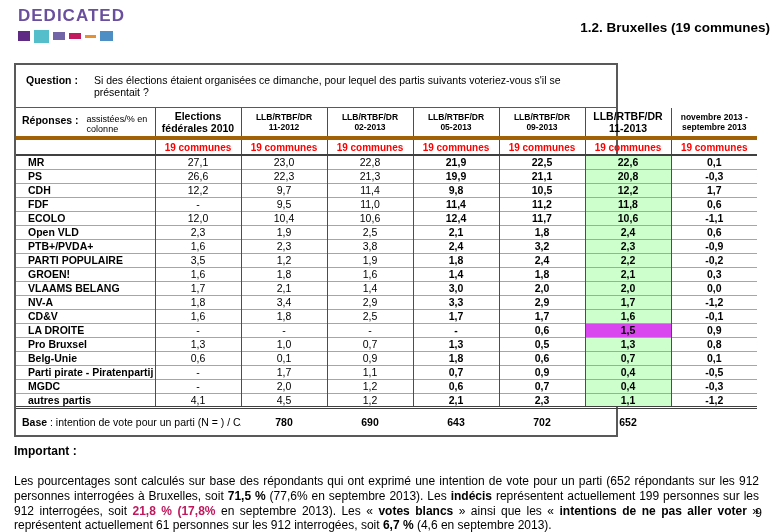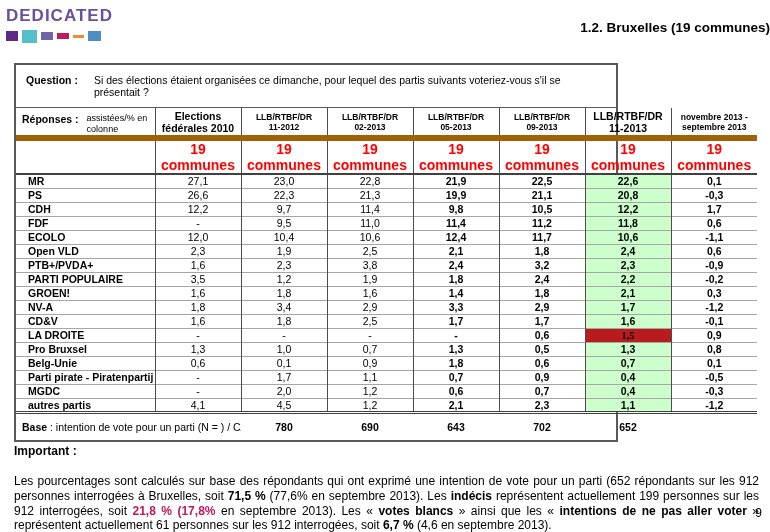--- a/index.html
+++ b/index.html
@@ -4,43 +4,43 @@
 <style>
   * { box-sizing: border-box; margin: 0; padding: 0; }
   html, body { width: 770px; height: 532px; }
   body {
     font-family: "Liberation Sans", sans-serif;
     background: #ffffff;
     color: #000;
     position: relative;
     overflow: hidden;
   }
-  .logo { position: absolute; left: 6px; top: 6px; text-align: right; }
+  .logo { position: absolute; left: 18px; top: 6px; text-align: right; }
   .logo-text { font-size: 17px; font-weight: bold; color: #6a4f9e; letter-spacing: 1px; }
   .logo-squares { display: flex; align-items: center; gap: 4px; margin-top: 3px; height: 14px; }
   .logo-squares .sq { display: inline-block; }
   .page-title {
     position: absolute; top: 20px; left: 0; width: 100%;
     text-align: right; font-size: 13.5px; font-weight: bold;
   }
   .box {
     position: absolute; left: 14px; top: 63px; width: 604px;
     border: 2px solid #595959; background: #fff;
   }
   .question-row {
     display: flex; align-items: flex-start; gap: 16px;
     padding: 9px 10px 9px 10px; min-height: 33px;
     border-bottom: 1px solid #595959; font-size: 10.5px;
   }
   .q-label { font-weight: bold; white-space: nowrap; }
   table { border-collapse: collapse; width: 100%; table-layout: fixed; }
   th, td { text-align: center; vertical-align: middle; overflow: hidden; padding: 0; }
   thead th { border-left: 1px solid #4d4d4d; font-weight: bold; }
-  thead tr.head1 th { height: 30px; border-bottom: 6px solid #a16207; margin-top: 17px; }
-  thead tr.head2 th { height: 17px; border-bottom: 2px solid #404040; color: #ff0000; font-size: 14px; }
+  thead tr.head1 th { height: 30px; border-bottom: 4px solid #a16207; margin-top: 17px; }
+  thead tr.head2 th { height: 17px; border-bottom: 2px solid #404040; color: #ff0000; font-size: 10px; }
   th.label-head {
     border-left: none; text-align: left; padding-left: 6px;
     display: table-cell;
   }
   .label-head-inner { display: flex; gap: 8px; align-items: flex-start; padding-top: 4px; }
   .resp-label { font-size: 10.5px; font-weight: bold; white-space: nowrap; }
   .resp-note { font-size: 9px; font-weight: normal; width: 86px; text-align: left; line-height: 10.5px; }
   th.h-elections { font-size: 10.5px; line-height: 12px; }
   th.h-survey { font-size: 8.5px; line-height: 10px; }
   th.h-survey-big { font-size: 10.5px; line-height: 12px; }
@@ -232,20 +232,30 @@
           <td class="party">GROEN!</td>
           <td>1,6</td>
           <td>1,8</td>
           <td>1,6</td>
           <td class="bold">1,4</td>
           <td class="bold">1,8</td>
           <td class="bold" style="background: rgb(204, 255, 204);">2,1</td>
           <td class="bold">0,3</td>
         </tr>
         <tr>
+          <td class="party">VLAAMS BELANG</td>
+          <td>1,7</td>
+          <td>2,1</td>
+          <td>1,4</td>
+          <td class="bold">3,0</td>
+          <td class="bold">2,0</td>
+          <td class="bold" style="background: rgb(204, 255, 204);">2,0</td>
+          <td class="bold">0,0</td>
+        </tr>
+        <tr>
           <td class="party">NV-A</td>
           <td>1,8</td>
           <td>3,4</td>
           <td>2,9</td>
           <td class="bold">3,3</td>
           <td class="bold">2,9</td>
           <td class="bold" style="background: rgb(204, 255, 204);">1,7</td>
           <td class="bold">-1,2</td>
         </tr>
         <tr>
@@ -258,21 +268,21 @@
           <td class="bold" style="background: rgb(204, 255, 204);">1,6</td>
           <td class="bold">-0,1</td>
         </tr>
         <tr>
           <td class="party">LA DROITE</td>
           <td>-</td>
           <td>-</td>
           <td>-</td>
           <td class="bold">-</td>
           <td class="bold">0,6</td>
-          <td class="bold" style="background: #b91c1c; font-family: Liberation Serif, serif;">1,5</td>
+          <td class="bold" style="background: #d946ef;">1,5</td>
           <td class="bold">0,9</td>
         </tr>
         <tr>
           <td class="party">Pro Bruxsel</td>
           <td>1,3</td>
           <td>1,0</td>
           <td>0,7</td>
           <td class="bold">1,3</td>
           <td class="bold">0,5</td>
           <td class="bold" style="background: rgb(204, 255, 204);">1,3</td>

